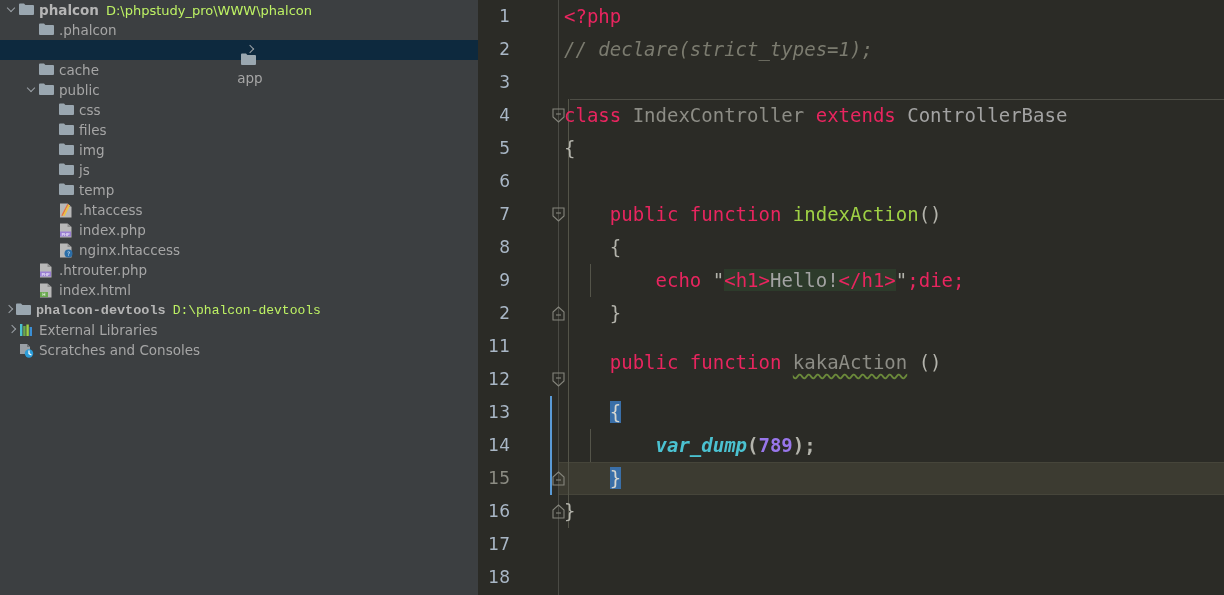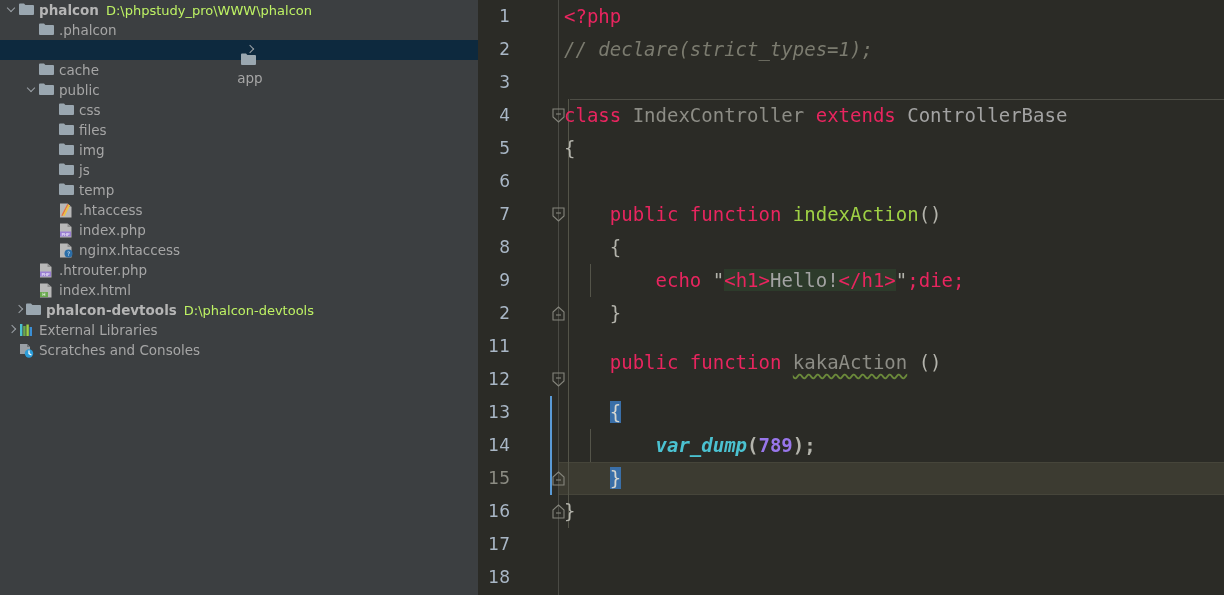--- a/index.html
+++ b/index.html
@@ -292,21 +292,21 @@
           <span class="ico">
             <svg width="14" height="15" viewBox="0 0 14 15">
               <path d="M1 .5h7.5L12.5 4v10.5H1z" fill="#b8b8b8"></path>
               <path d="M8.5.5 12.5 4H8.5z" fill="#8d8d8d"></path>
               <rect x="1" y="9" width="8" height="5" fill="#6aa84f"></rect>
               <text x="5" y="13.2" font-size="4.4" fill="#fff" text-anchor="middle" font-family="DejaVu Sans">H</text>
             </svg>
           </span>
           <span class="tlabel">index.html</span>
         </div>
-        <div class="tree-row" style="padding-left: 13px;">
+        <div class="tree-row" style="padding-left: 3px; font-family: Liberation Mono, monospace;">
           <span class="twisty right"></span>
           <span class="ico">
             <svg width="15" height="13" viewBox="0 0 15 13">
               <path d="M0 1.5A1 1 0 0 1 1 .5h4l1.4 1.6H14a1 1 0 0 1 1 1V11a1 1 0 0 1-1 1H1a1 1 0 0 1-1-1z" fill="#9aa7b0"></path>
             </svg>
           </span>
           <span class="tlabel bold">phalcon-devtools</span>
           <span class="tpath">D:\phalcon-devtools</span>
         </div>
         <div class="tree-row" style="padding-left: 6px;">

